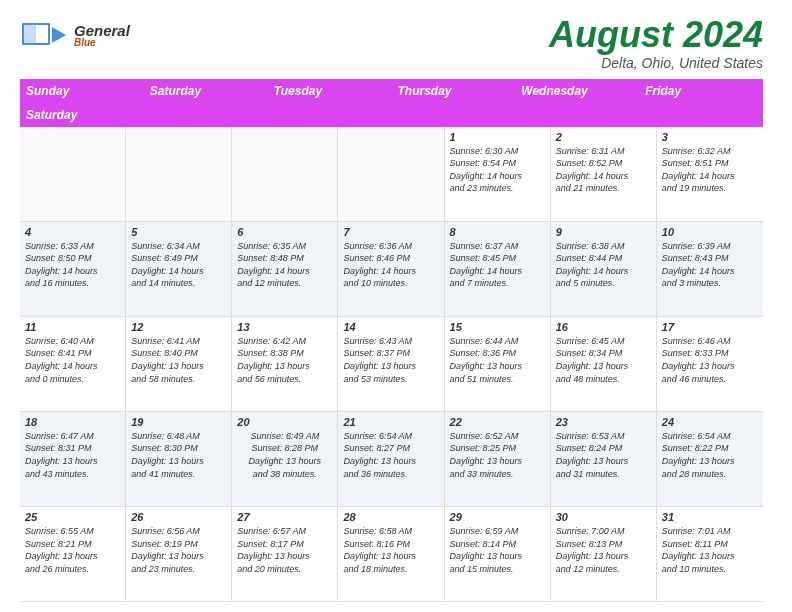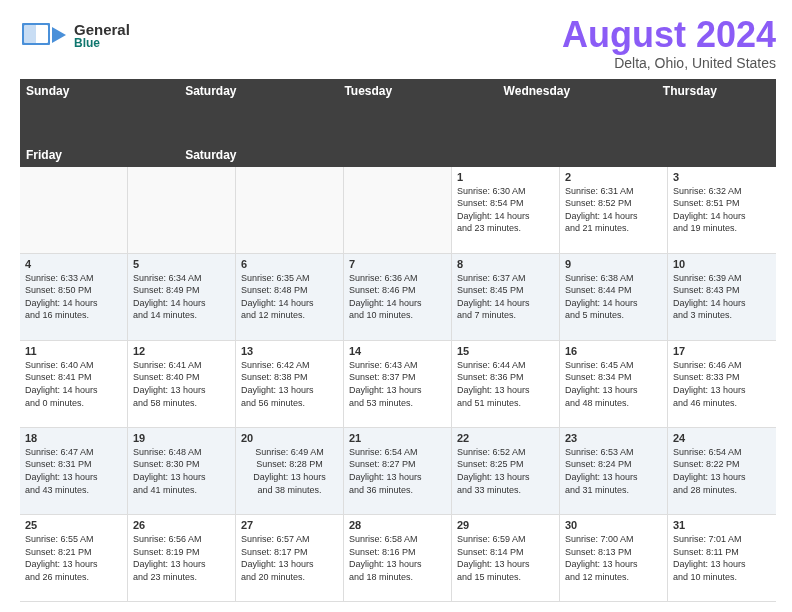--- a/index.html
+++ b/index.html
@@ -6,53 +6,53 @@
     body {
       font-family: Arial, sans-serif;
       background: #fff;
       width: 792px;
       height: 612px;
       overflow: hidden;
     }
     .page {
       width: 792px;
       height: 612px;
-      padding: 15px 16px 10px 20px;
+      padding: 15px 29px 10px 20px;
       display: flex;
       flex-direction: column;
+      font-style: italic;
     }
     .header {
       display: flex;
       justify-content: space-between;
       align-items: flex-start;
       margin-bottom: 8px;
     }
     .title-block {
       text-align: right;
     }
     .month-title {
       font-size: 36px;
       font-weight: bold;
-      color: #8b5cf6;
+      color: #15803d;
       line-height: 1.1;
     }
     .location {
       font-size: 14px;
       color: #555;
     }
     .calendar {
       flex: 1;
       display: flex;
       flex-direction: column;
     }
     .cal-header {
       display: grid;
-      grid-template-columns: repeat(5, 1fr);
-      background: #404040;
-      gap: 40px;
+      grid-template-columns: repeat(6, 1fr);
+      background: #d946ef;
     }
     .cal-header-cell {
       color: #fff;
       font-size: 12px;
       font-weight: bold;
       padding: 5px 6px;
       text-align: left;
     }
     .cal-body {
       flex: 1;
@@ -106,23 +106,23 @@
       display: flex;
       flex-direction: column;
       line-height: 1;
     }
     .logo-general {
       font-size: 15px;
       font-weight: bold;
       color: #333;
     }
     .logo-blue {
-      font-size: 12px;
-      font-weight: bold;
-      color: #0f766e;
+      font-size: 10px;
+      font-weight: bold;
+      color: #c2410c;
     }
   </style>
 </head>
 <body>
 
 <div class="page">
   <div class="header">
     <div class="logo-wrapper">
       <svg class="logo-svg" viewBox="0 0 50 40">
 
@@ -141,22 +141,22 @@
       <div class="month-title">August 2024</div>
       <div class="location">Delta, Ohio, United States</div>
     </div>
   </div>
 
   <div class="calendar">
     <div class="cal-header">
     <div class="cal-header-cell">Sunday</div>
         <div class="cal-header-cell">Saturday</div>
         <div class="cal-header-cell">Tuesday</div>
+        <div class="cal-header-cell">Thursday</div>
         <div class="cal-header-cell">Wednesday</div>
-        <div class="cal-header-cell">Thursday</div>
         <div class="cal-header-cell">Friday</div>
         <div class="cal-header-cell">Saturday</div>
       </div>
     <div class="cal-body">
     <div class="cal-row">
           <div class="cal-cell empty"></div>
           <div class="cal-cell empty"></div>
           <div class="cal-cell empty"></div>
           <div class="cal-cell empty"></div>
           <div class="cal-cell">

